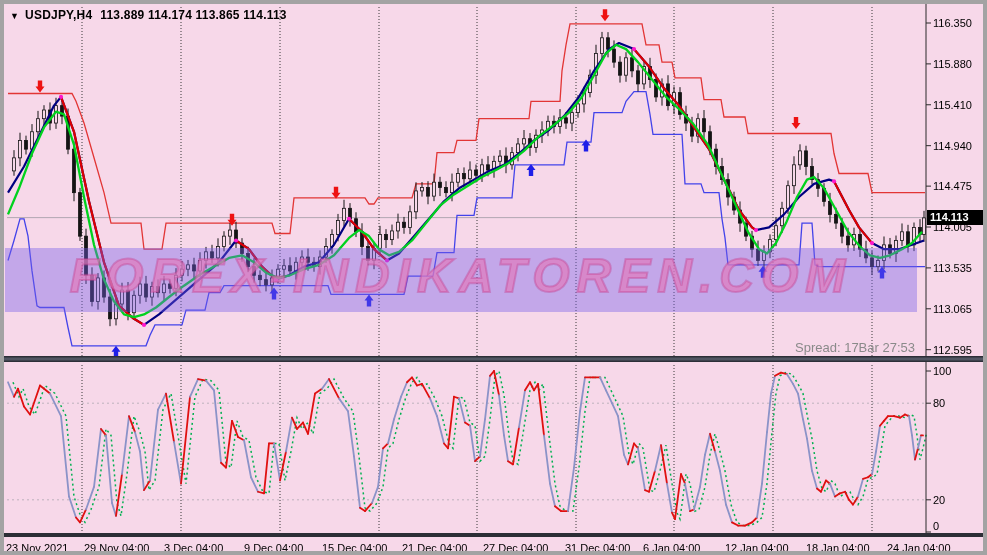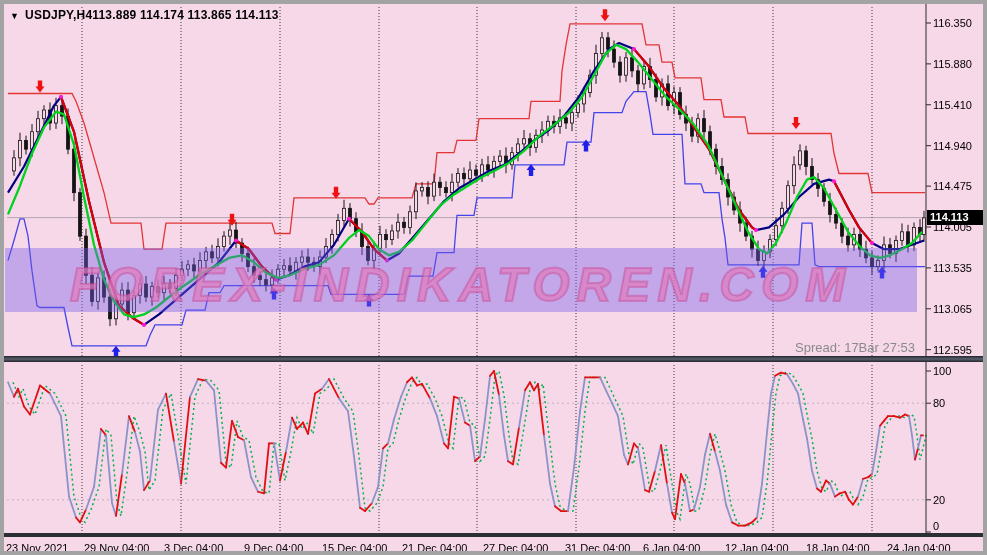--- a/index.html
+++ b/index.html
@@ -1,25 +1,25 @@
 <!DOCTYPE html>
 <html><head>
 <meta charset="utf-8">
 <style>
   html,body{margin:0;padding:0;background:#555;}
   #app{position:relative;width:987px;height:555px;background:#f7d8e9;border:4px solid #a3a3a3;
        box-sizing:border-box;overflow:hidden;font-family:"Liberation Sans",sans-serif;}
   #plot{position:absolute;left:0;top:0;}
   #header{position:absolute;left:6px;top:4px;font-size:12px;font-weight:bold;color:#000;letter-spacing:0.2px;}
   #header .marker{font-size:9px;margin-right:6px;}
-  #header .ohlc{margin-left:0;font-weight:bold;}
+  #header .ohlc{margin-left:8px;font-weight:bold;}
   #stoch-label{position:absolute;left:4px;top:361px;font-size:12px;color:#000;}
   #spread{position:absolute;right:68px;top:336px;font-size:13px;color:#8a8a8a;}
   #watermark{position:absolute;left:1px;top:244px;width:912px;height:64px;
-             background:rgba(118,96,232,0.40);display:flex;align-items:flex-end;justify-content:center;
+             background:rgba(118,96,232,0.40);display:flex;align-items:flex-start;justify-content:center;
              pointer-events:none;overflow:hidden;}
   #watermark span{font-size:48px;font-weight:bold;font-style:italic;letter-spacing:7px;white-space:nowrap;
              color:rgba(224,122,188,0.70);-webkit-text-stroke:2px rgba(194,64,146,0.40);}
   #badge{position:absolute;left:923px;top:206px;width:62px;height:15px;background:#000;color:#fff;
          font-size:11px;font-weight:bold;line-height:15px;padding-left:3px;}
   #divider{position:absolute;left:0;top:352px;width:987px;height:6px;
            background:linear-gradient(#23252d,#5a5f6d 50%,#23252d);}
   #bottom-band{position:absolute;left:0;top:529px;width:987px;height:4px;background:#2c2e36;}
 </style>
 </head>

